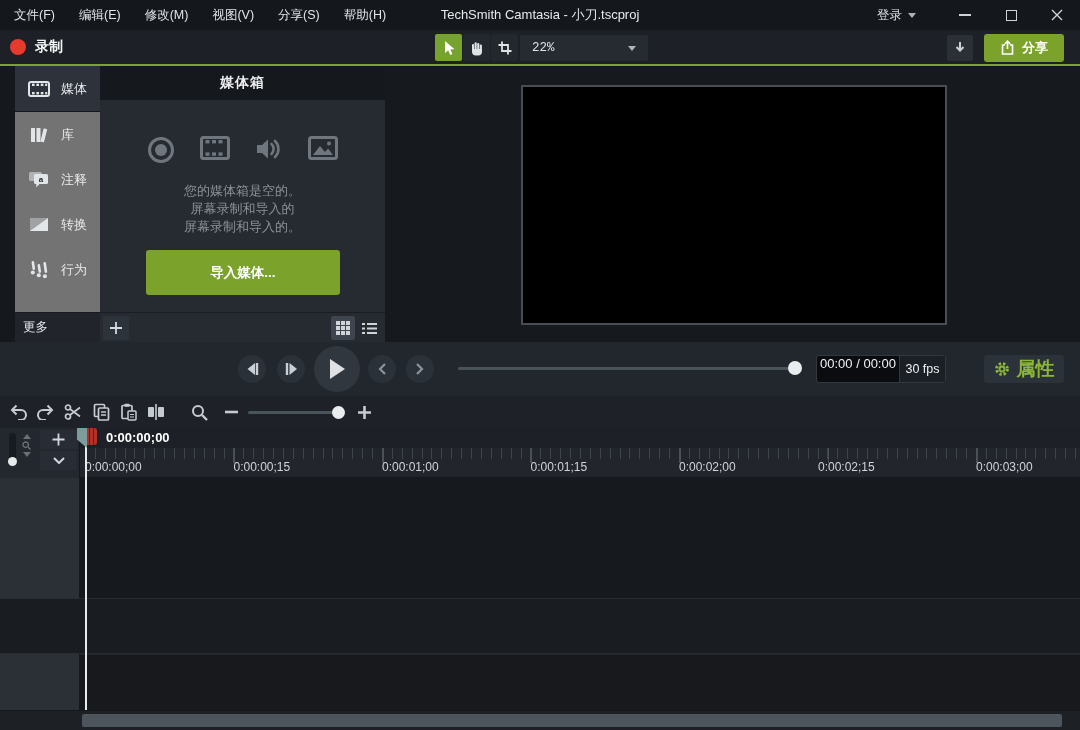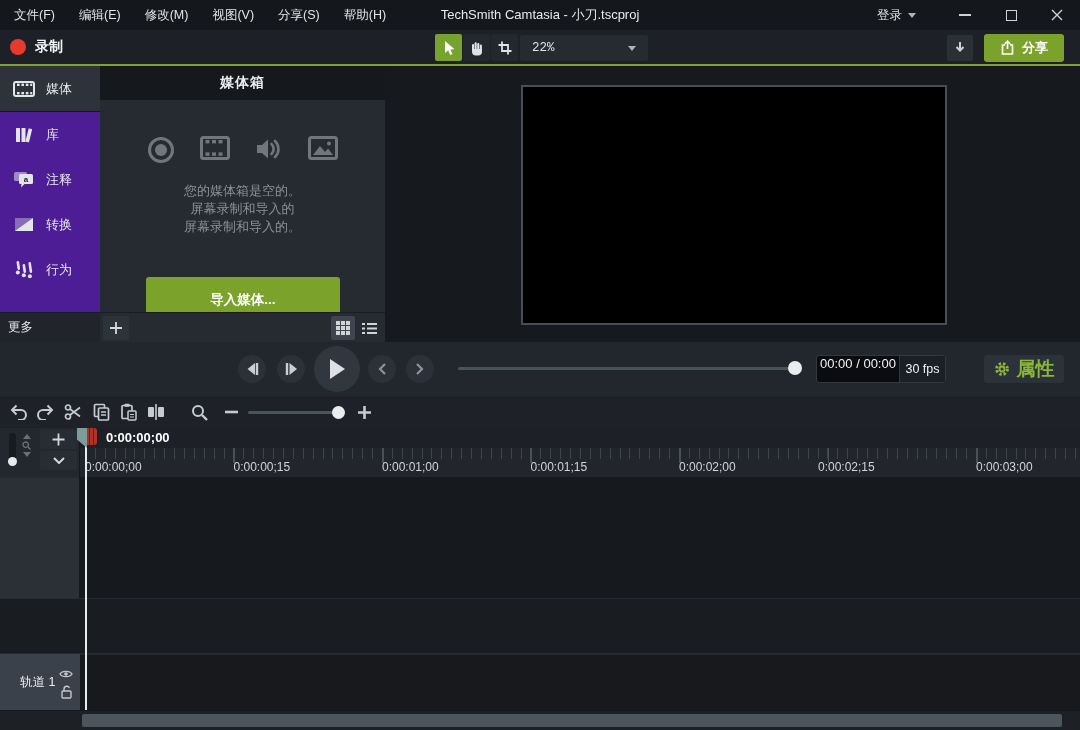--- a/index.html
+++ b/index.html
@@ -40,38 +40,38 @@
                  border-radius:2px; display:flex; align-items:center; padding:0 12px; font-size:12.5px; color:#dfe3e6;font-family:Liberation Mono, monospace; }
   .zoom-select .caret-down { margin-left:auto; }
   .dl-btn { position:absolute; right:107px; top:5px; width:26px; height:26px; background:#2a3036;
             border-radius:2px; display:grid; place-items:center; color:#cdd1d6; }
   .share-btn { position:absolute; right:16px; top:4px; width:80px; height:28px; background:#7ba32c;
                border-radius:3px; display:flex; align-items:center; justify-content:center; gap:7px;
                color:#fff; font-size:13px; font-weight:bold; }
 
   
   .main { position:absolute; left:0; top:66px; width:1080px; height:276px; }
-  .sidebar { position:absolute; left:0; top:0; width:100px; height:276px; background:#4c1d95; }
+  .sidebar { position:absolute; left:15px; top:0; width:100px; height:276px; background:#737373; }
   .side-item { height:45px; display:flex; align-items:center; gap:11px; padding-left:12px;
                font-size:13px; color:#e8eaec; }
   .side-item .icn { width:23px; height:20px; display:grid; place-items:center; color:#e3e6e9; }
   .side-item.selected { height:46px; background:#2d323b; border-bottom:1px solid #14171b; }
   .side-more { position:absolute; left:0; bottom:0; width:100px; height:30px; background:#21252b;
                border-top:1px solid #191d22; display:flex; align-items:center; padding-left:8px;
                font-size:12.5px; color:#dfe2e6; }
 
   .media-panel { position:absolute; left:100px; top:0; width:285px; height:276px; background:#262b32; }
   .panel-header { height:34px; background:#15181c; display:grid; place-items:center;
                   font-size:14px; font-weight:bold; letter-spacing:1px; color:#eceef0; }
   .empty-icons { position:absolute; left:0; right:0; top:70px; display:flex; justify-content:center;
                  gap:25px; color:#70767e; }
   .empty-text { position:absolute; left:0; right:0; top:116px; text-align:center; font-size:13px;
                 line-height:18px; color:#8a9097; }
   .import-btn { position:absolute; left:46px; top:184px; width:194px; height:45px; background:#7ba32c;
-                border-radius:3px; display:grid; place-items:center; color:#fff; font-size:13.5px; font-weight:bold;margin-top:27px; }
+                border-radius:3px; display:grid; place-items:center; color:#fff; font-size:13.5px; font-weight:bold; }
   .panel-bottom { position:absolute; left:0; right:0; bottom:0; height:30px; background:#262b32;
                   border-top:1px solid #1a1e24; }
   .add-media-btn { position:absolute; left:3px; top:3px; width:26px; height:24px; background:#2d333b;
                    display:grid; place-items:center; color:#d6dade; border-radius:2px; }
   .view-toggles { position:absolute; right:4px; top:3px; display:flex; gap:2px; }
   .view-btn { width:24px; height:24px; display:grid; place-items:center; color:#cfd4d9; border-radius:2px; }
   .view-btn.selected { background:#3e454e; }
 
   .canvas { position:absolute; left:385px; top:0; width:695px; height:276px; background:#16191e; }
   .preview { position:absolute; left:136px; top:19px; width:426px; height:240px; background:#000;
@@ -536,35 +536,20 @@
       <span class="ruler-label">0:00:02;15</span>
       <span class="ruler-label">0:00:03;00</span>
     </div>
 
     <div class="tracks">
       <div class="tracks-header-col"></div>
       <div class="tracks-content"></div>
       <div class="row-band"></div>
       <div class="row-div" style="top:120px;"></div>
       <div class="row-div" style="top:175px;"></div>
-      <div class="track1-header">
-        <span class="track1-name">轨道 1</span>
-        <span class="track-eye">
-          <svg width="14" height="10" viewBox="0 0 14 10">
-              <path d="M1 5 C3 1.5 11 1.5 13 5 C11 8.5 3 8.5 1 5 Z" fill="none" stroke="currentColor" stroke-width="1.4"></path>
-              <circle cx="7" cy="5" r="1.8" fill="currentColor"></circle>
-            </svg>
-        </span>
-        <span class="track-lock">
-          <svg width="11" height="14" viewBox="0 0 11 14">
-              <rect x="1" y="6" width="9" height="7" rx="1" fill="none" stroke="currentColor" stroke-width="1.4"></rect>
-              <path d="M3 6 V4 a2.8 2.8 0 0 1 5.4 -1" fill="none" stroke="currentColor" stroke-width="1.4"></path>
-            </svg>
-        </span>
-      </div>
       <div class="track1-content"></div>
     </div>
 
     <div class="playhead-line"></div>
 
     <div class="tl-scrollbar">
       <div class="tl-scroll-thumb"></div>
     </div>
   </div>
 

